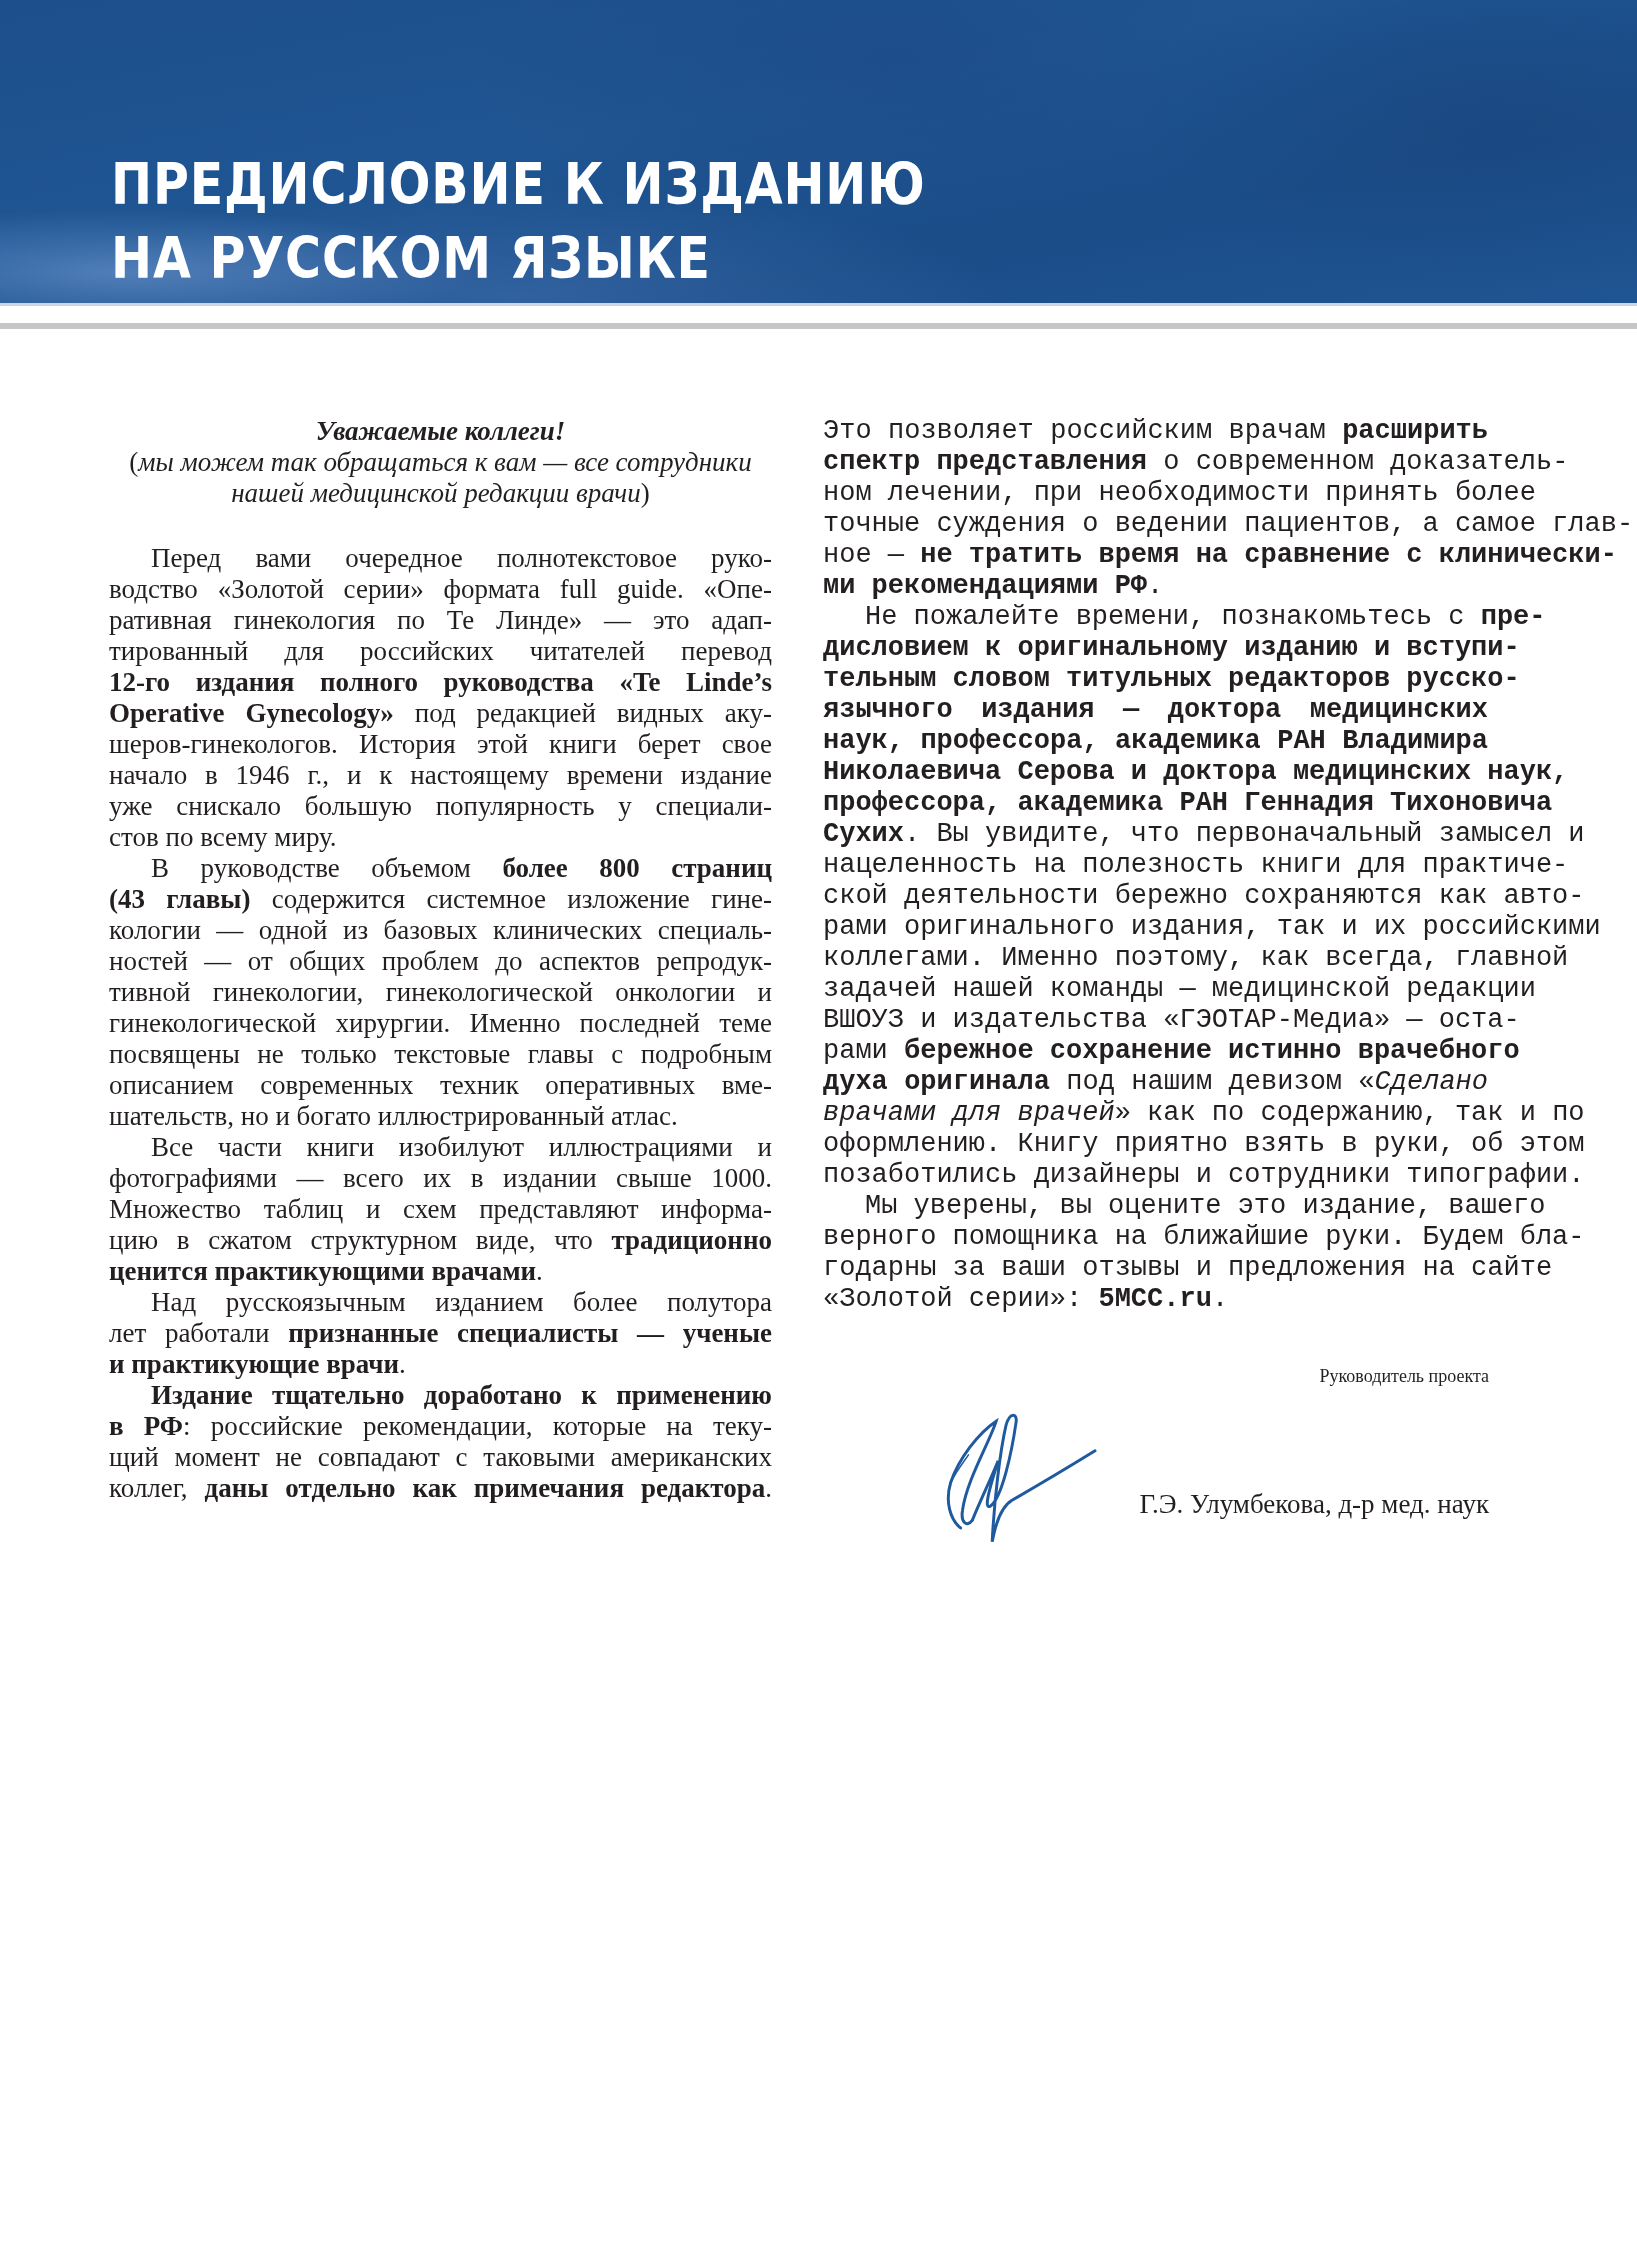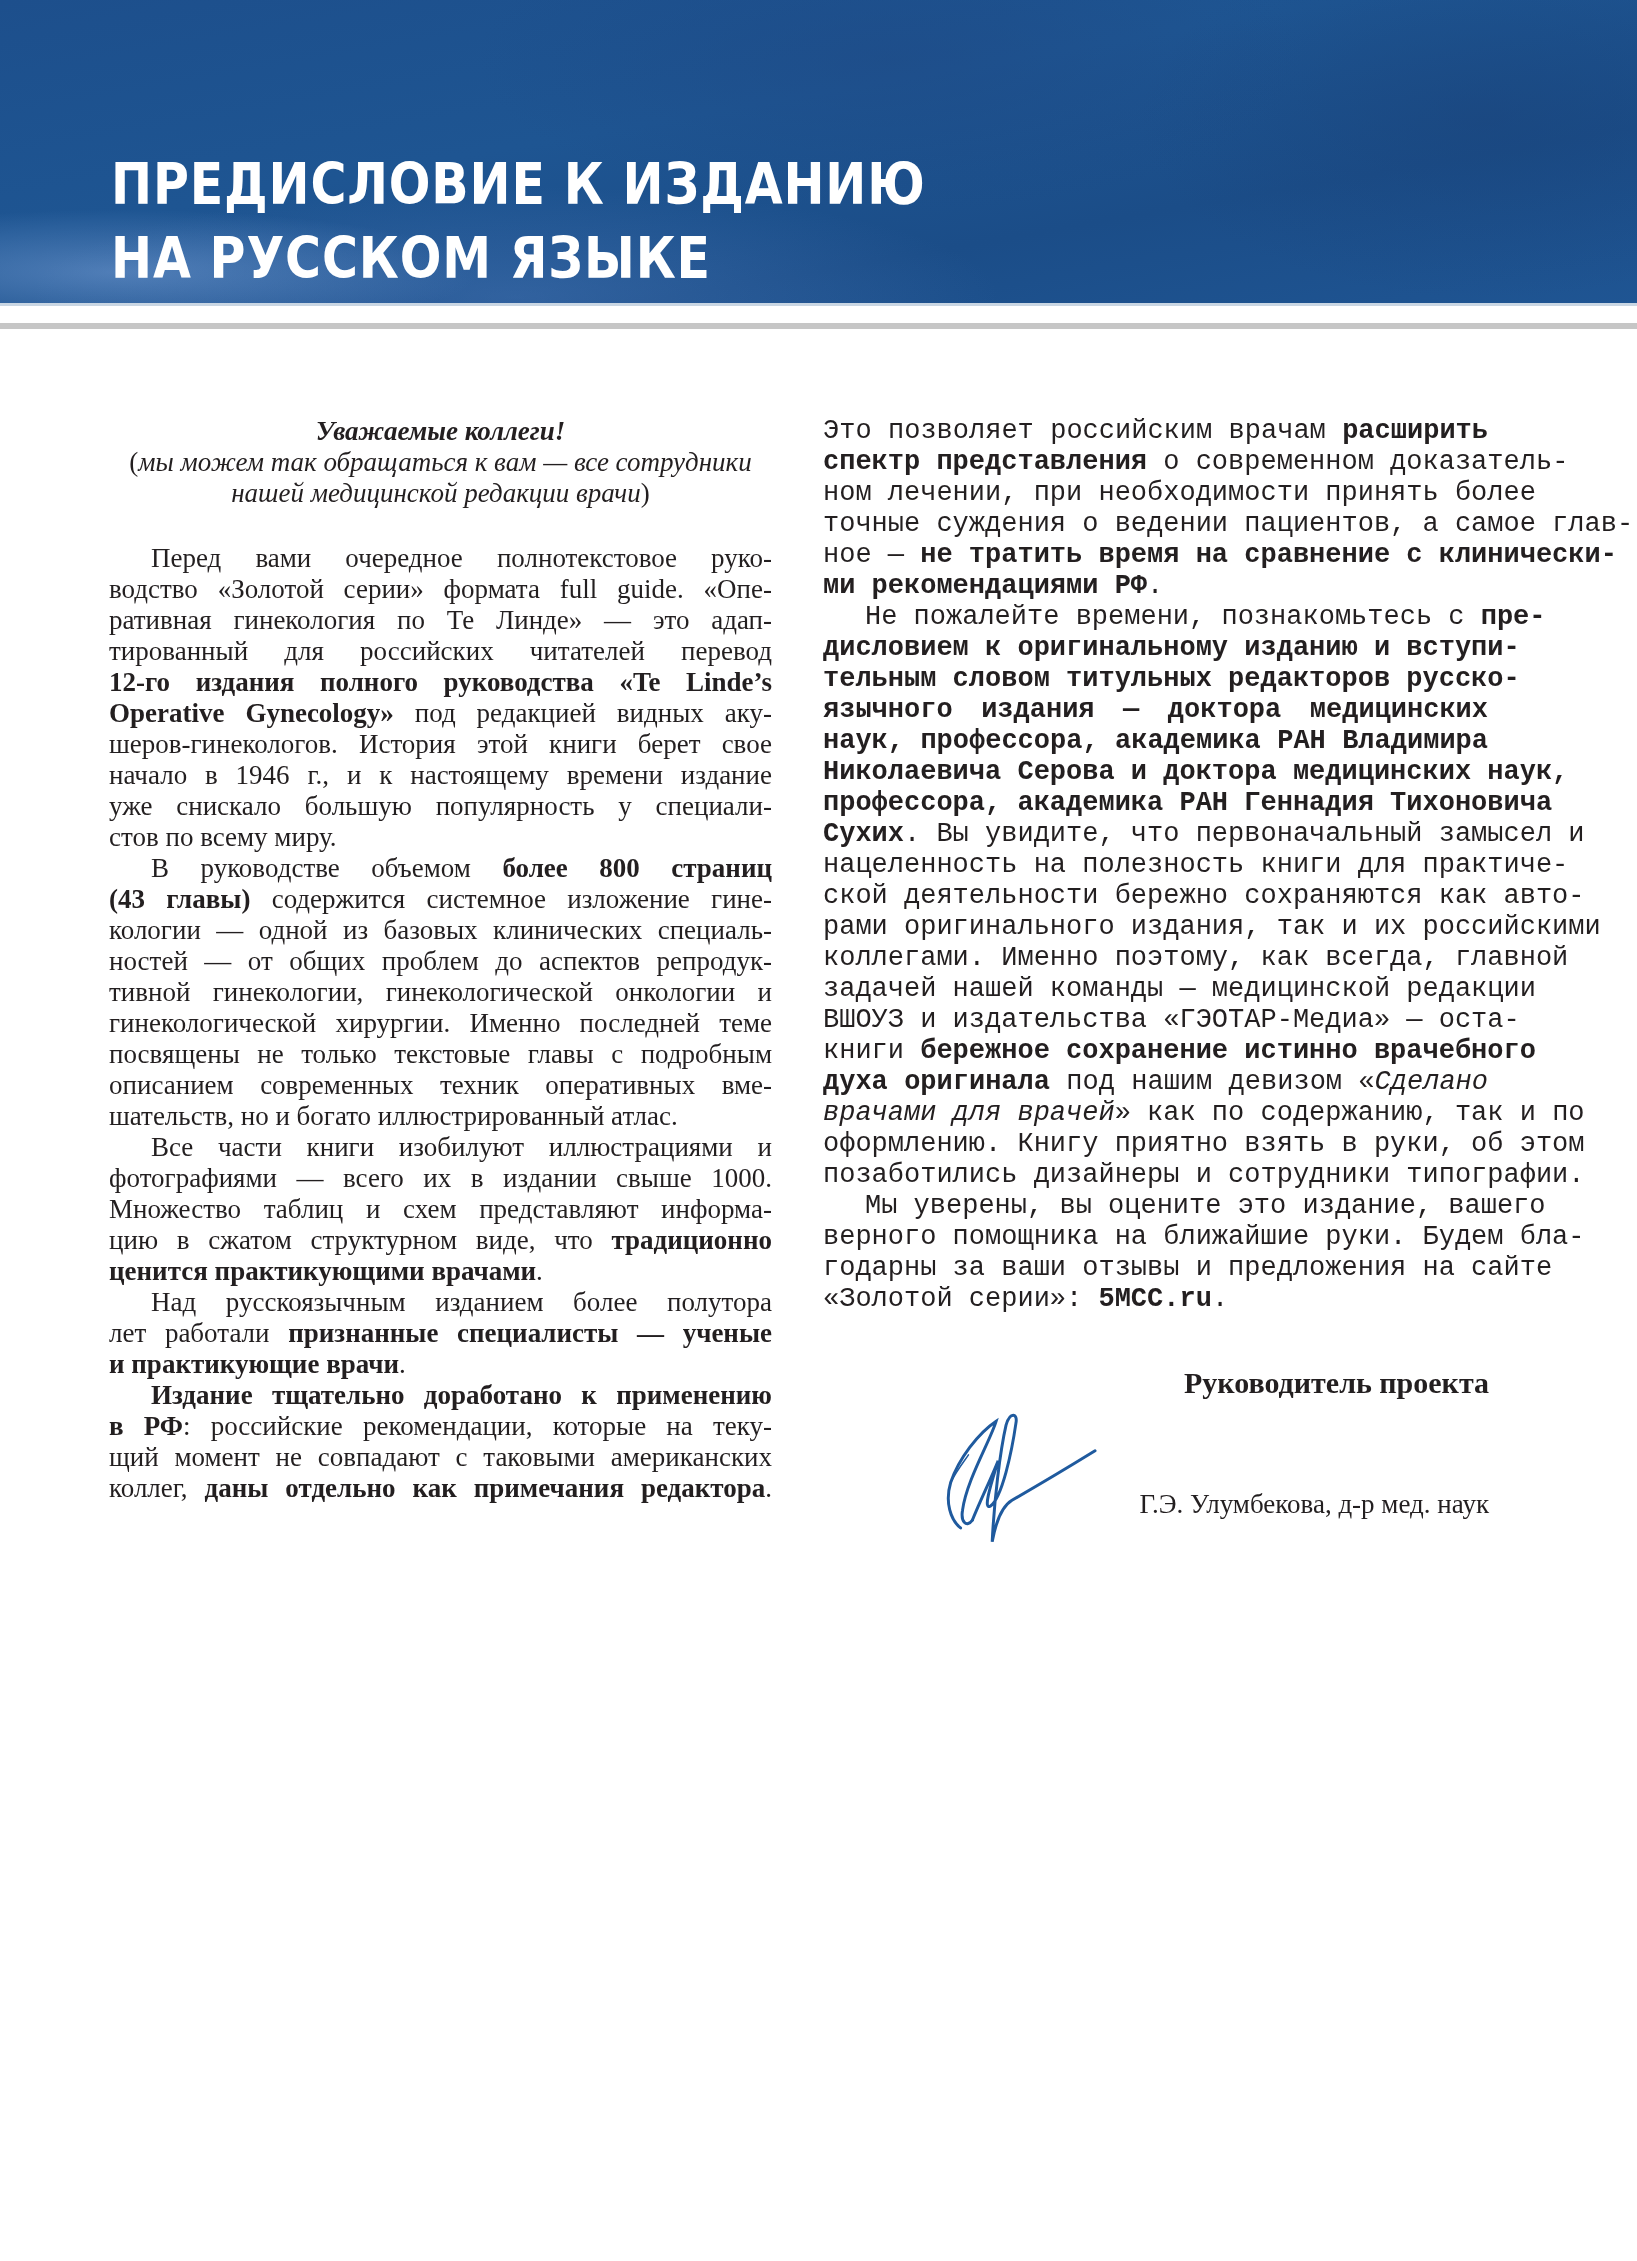--- a/index.html
+++ b/index.html
@@ -44,21 +44,21 @@
   .b { font-weight: bold; }
   .i { font-style: italic; }
   .gap { display: block; height: 34px; }
   .signature {
     position: absolute; left: 921px; top: 1411px; width: 178px; height: 139px;
   }
   .sig-name {
     position: absolute; right: 149px; top: 1489px; font-size: 27px; white-space: nowrap;
   }
   .sig-role {
-    position: absolute; right: 149px; top: 1366px; font-size: 30px; font-weight: bold; white-space: nowrap;
+    position: absolute; right: 149px; top: 1366px; font-size: 18px; font-weight: normal; white-space: nowrap;
   }
 </style>
 </head>
 <body>
 
 <div class="banner"></div>
 <div class="banner-edge"></div>
 <h1 class="title">
   <span>ПРЕДИСЛОВИЕ К ИЗДАНИЮ</span>
   <span>НА РУССКОМ ЯЗЫКЕ</span>
@@ -116,21 +116,21 @@
     <span class="line"><span class="b">наук, профессора, академика РАН Владимира</span></span>
     <span class="line"><span class="b">Николаевича Серова и доктора медицинских наук,</span></span>
     <span class="line"><span class="b">профессора, академика РАН Геннадия Тихоновича</span></span>
     <span class="line"><span class="b">Сухих</span><span class="">. Вы увидите, что первоначальный замысел и</span></span>
     <span class="line"><span class="">нацеленность на полезность книги для практиче-</span></span>
     <span class="line"><span class="">ской деятельности бережно сохраняются как авто-</span></span>
     <span class="line"><span class="">рами оригинального издания, так и их российскими</span></span>
     <span class="line"><span class="">коллегами. Именно поэтому, как всегда, главной</span></span>
     <span class="line"><span class="">задачей нашей команды — медицинской редакции</span></span>
     <span class="line"><span class="">ВШОУЗ и издательства «ГЭОТАР-Медиа» — оста-</span></span>
-    <span class="line"><span class="">книги </span><span class="b">бережное сохранение истинно врачебного</span></span>
+    <span class="line"><span class="">рами </span><span class="b">бережное сохранение истинно врачебного</span></span>
     <span class="line"><span class="b">духа оригинала</span><span class=""> под нашим девизом «</span><span class="i">Сделано</span></span>
     <span class="line"><span class="i">врачами для врачей</span><span class="">» как по содержанию, так и по</span></span>
     <span class="line"><span class="">оформлению. Книгу приятно взять в руки, об этом</span></span>
     <span class="line last"><span class="">позаботились дизайнеры и сотрудники типографии.</span></span>
     <span class="line indent"><span class="">Мы уверены, вы оцените это издание, вашего</span></span>
     <span class="line"><span class="">верного помощника на ближайшие руки. Будем бла-</span></span>
     <span class="line"><span class="">годарны за ваши отзывы и предложения на сайте</span></span>
     <span class="line last"><span class="">«Золотой серии»: </span><span class="b">5MCC.ru</span><span class="">.</span></span>
   </div>
 

